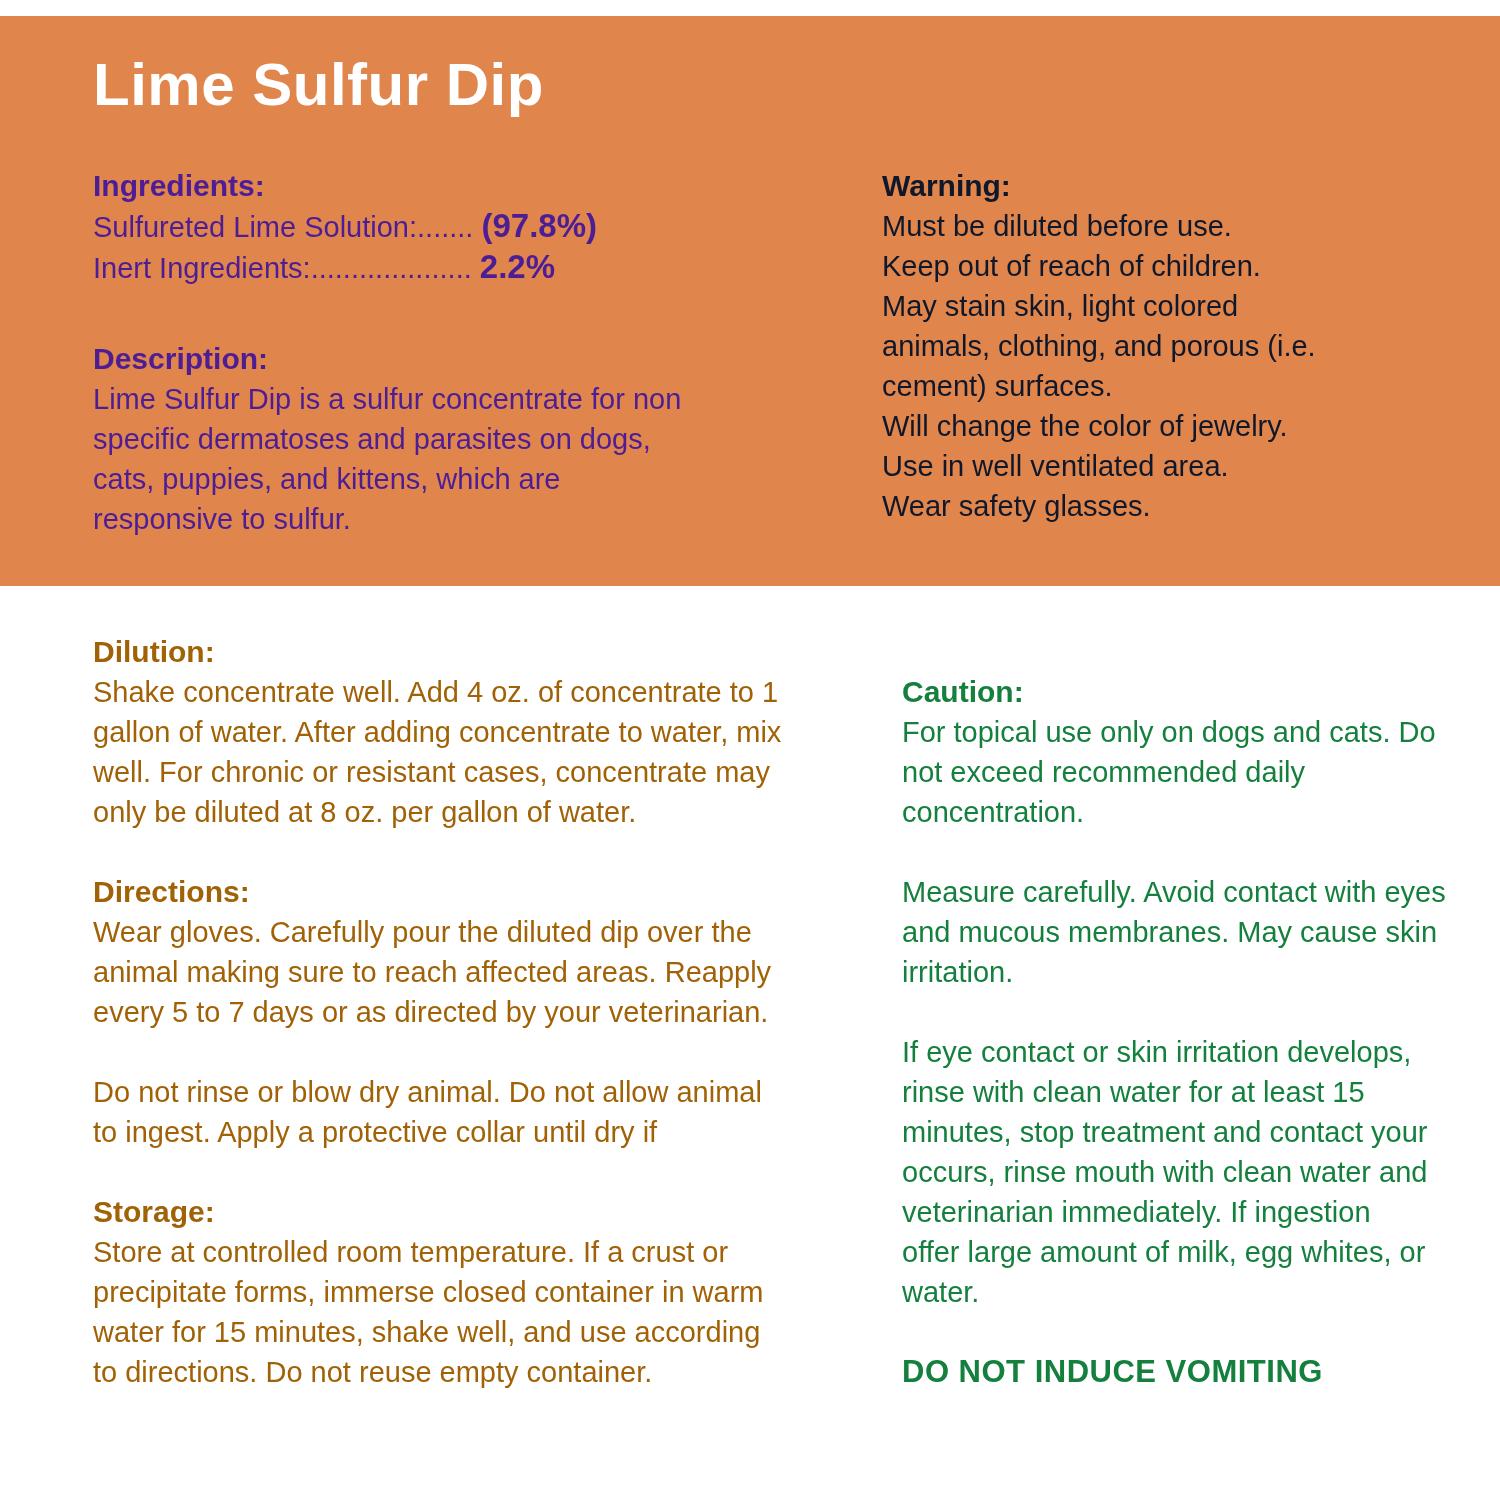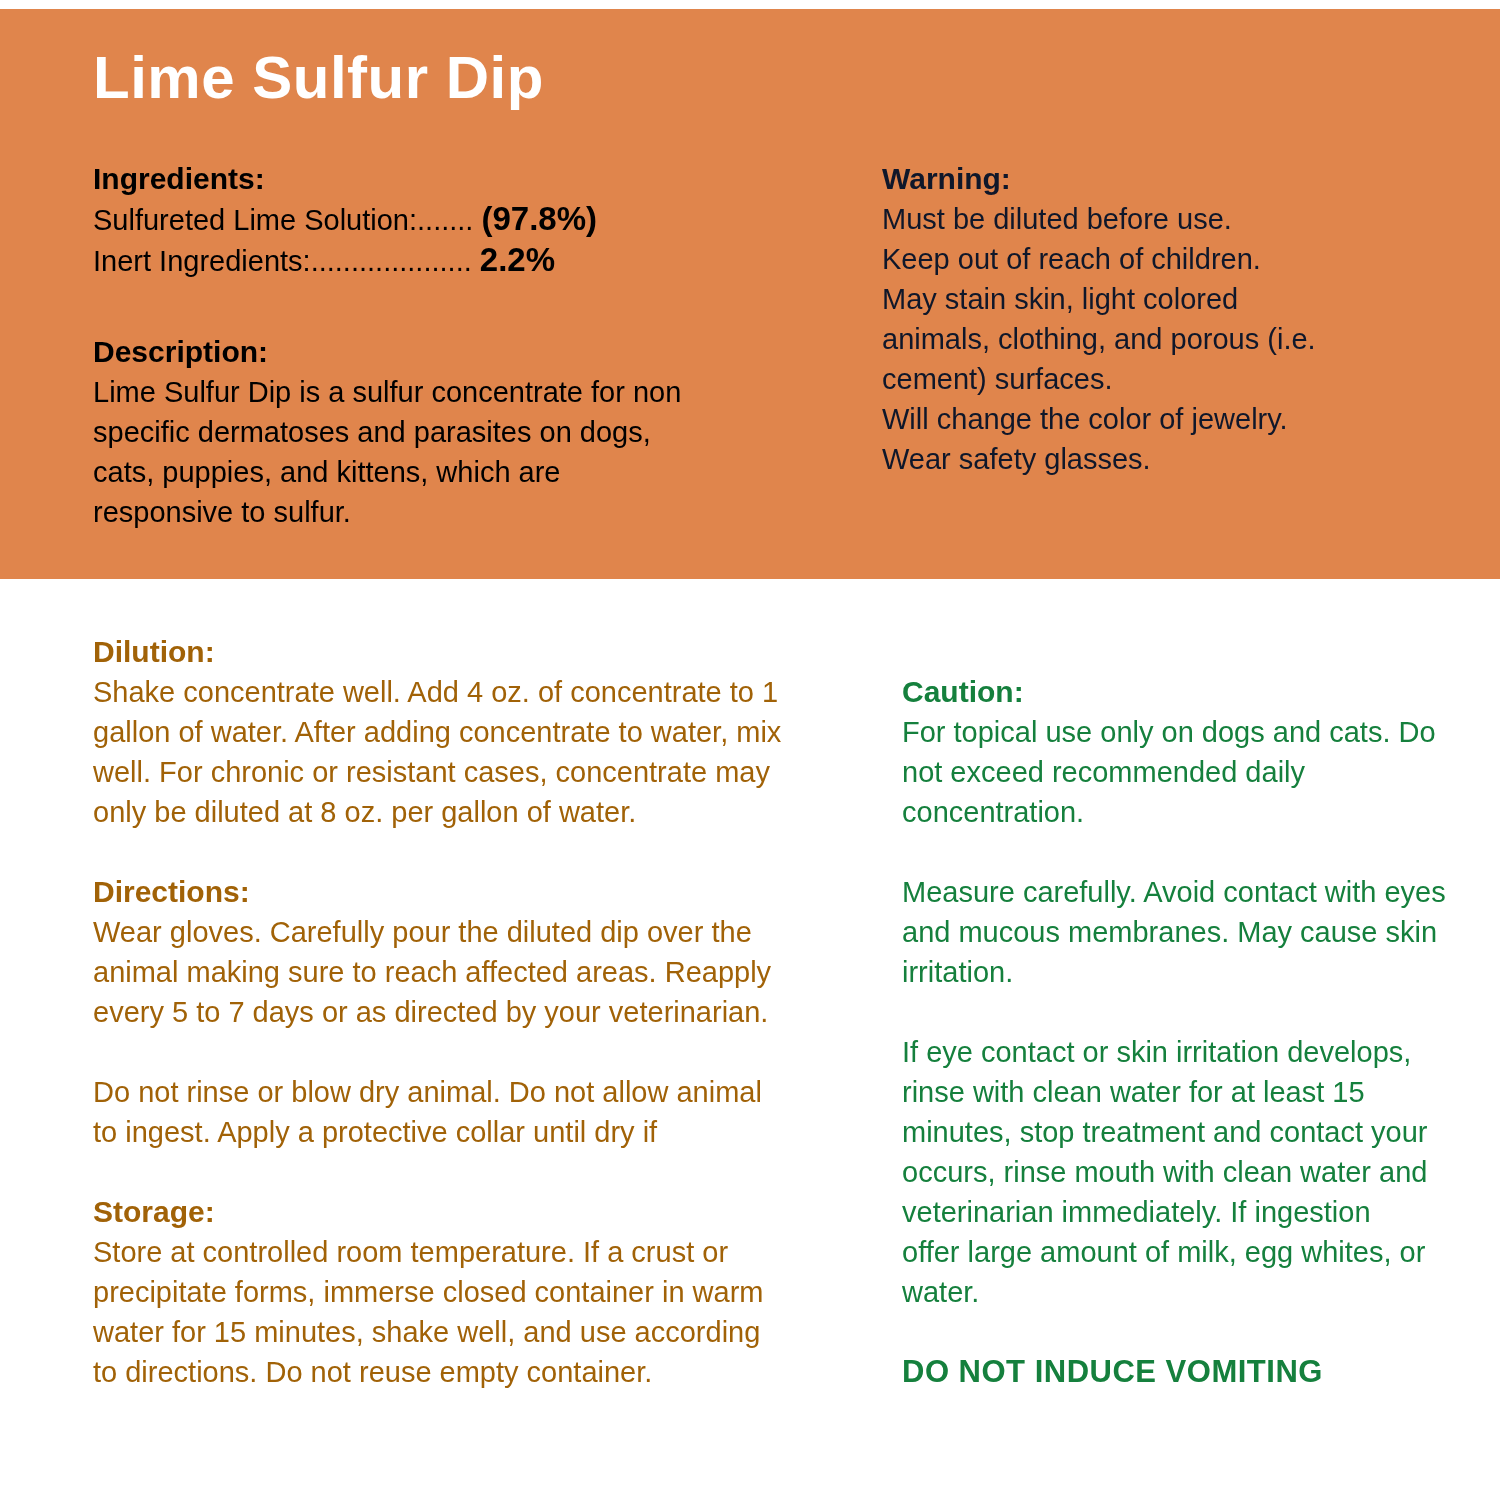--- a/index.html
+++ b/index.html
@@ -7,37 +7,37 @@
     position: relative;
     width: 1500px;
     height: 1500px;
     background: #ffffff;
     font-family: "Liberation Sans", "DejaVu Sans", sans-serif;
     color: #1d1d1d;
     overflow: hidden;
   }
   .band {
     position: absolute;
-    left: 0; top: 9px;
+    left: 0; top: 16px;
     width: 1500px; height: 570px;
     background: #e0854c;
     color: #ffffff;
   }
   .title {
     position: absolute;
     left: 93px; top: 37px;
     margin: 0;
     font-size: 60px;
     font-weight: bold;
     line-height: 1.05;
     color: #ffffff;
     letter-spacing: 0.5px;
   }
   .col { position: absolute; font-size: 29px; line-height: 40px; }
-  .o-left  { left: 93px;  top: 150px; width: 640px; color: #000000; }
+  .o-left  { left: 93px;  top: 150px; width: 640px; color: #4c1d95; }
   .o-right { left: 882px; top: 150px; width: 470px; color: #0f172a; }
   .b-left  { left: 93px;  top: 632px; width: 760px; color: #a16207; }
   .b-right { left: 882px; top: 672px; width: 545px; color: #15803d; margin-left: 20px; }
   .heading { font-weight: bold; font-size: 30px; line-height: 40px; }
   .gap-above { margin-top: 40px; }
   .desc-gap { margin-top: 51px; }
   .ing-row { white-space: nowrap; }
   .ing-value { font-weight: bold; font-size: 33px; }
   .final-line { font-weight: bold; font-size: 31px; margin-top: 40px; letter-spacing: 0.5px; }
   .tl { min-height: 40px; }
@@ -66,20 +66,21 @@
 
     <div class="col o-right">
       <div class="heading">Warning:</div>
       <div>
           <div class="tl">Must be diluted before use.</div>
           <div class="tl">Keep out of reach of children.</div>
           <div class="tl">May stain skin, light colored</div>
           <div class="tl">animals, clothing, and porous (i.e.</div>
           <div class="tl">cement) surfaces.</div>
           <div class="tl">Will change the color of jewelry.</div>
+          <div class="tl">Use in well ventilated area.</div>
           <div class="tl">Wear safety glasses.</div>
         </div>
     </div>
   </div>
 
   <div class="col b-left">
     <div class="heading">Dilution:</div>
     <div>
         <div class="tl">Shake concentrate well. Add 4 oz. of concentrate to 1</div>
         <div class="tl">gallon of water. After adding concentrate to water, mix</div>

